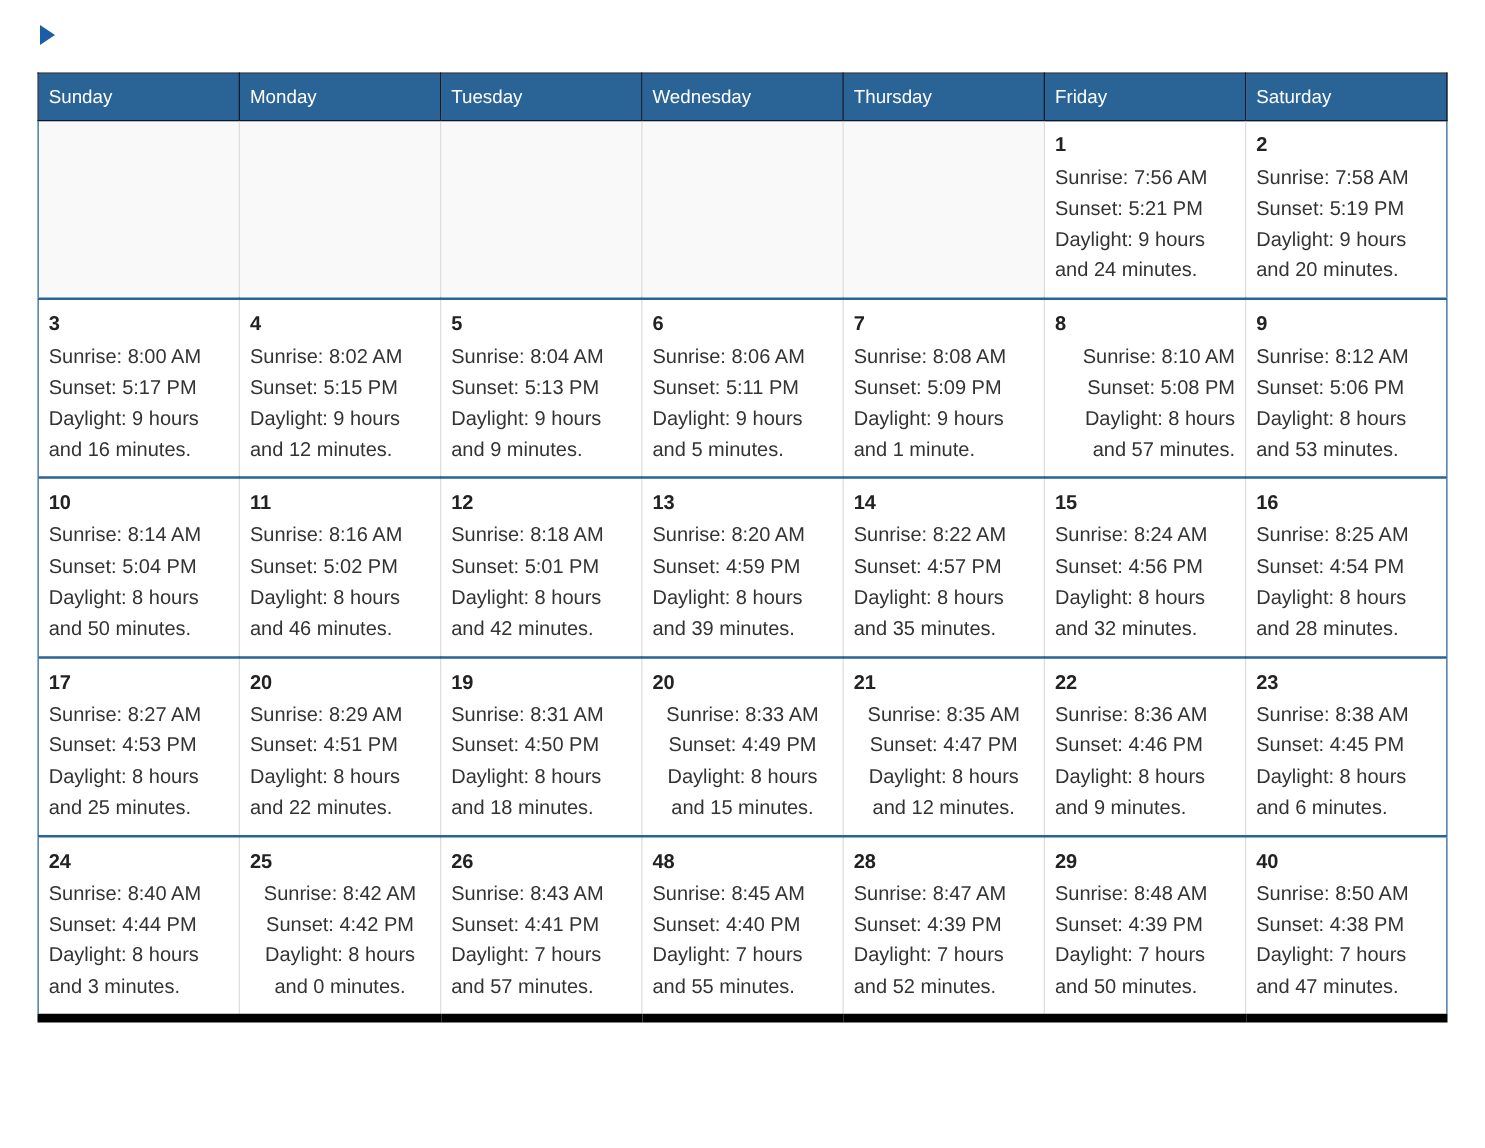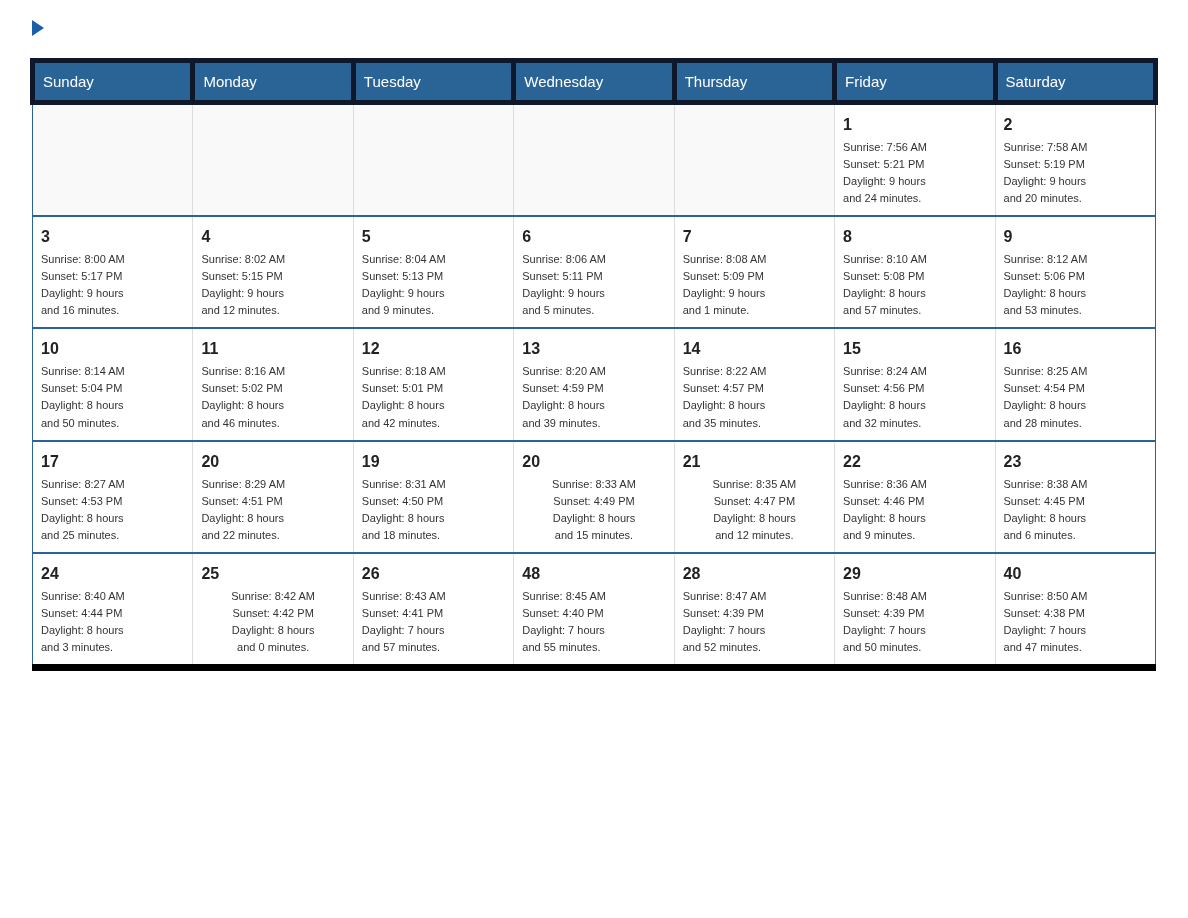--- a/index.html
+++ b/index.html
@@ -62,21 +62,21 @@
       width: 100%;
       border-collapse: collapse;
     }
     thead tr th {
       background-color: #2a6496;
       color: #fff;
       padding: 10px 8px;
       font-size: 15px;
       font-weight: normal;
       text-align: left;
-      border: 5px solid #0f172a;
+      border: 1px solid #0f172a;
     }
     tbody tr {
       border-bottom: 2px solid #2a6496;
     }
     tbody tr td {
       vertical-align: top;
       padding: 8px;
       border-left: 1px solid #ddd;
       border-right: 1px solid #ddd;
       width: 14.28%;
@@ -92,21 +92,21 @@
       border-right: 1px solid #2a6496;
     }
     .day-num {
       font-size: 16px;
       font-weight: bold;
       color: #222;
       display: block;
       margin-bottom: 2px;
     }
     .day-info {
-      font-size: 11px;
+      font-size: 16px;
       color: #333;
       line-height: 1.55;
     }
     tbody tr:last-child td {
       border-bottom: 7px solid #000000;
     }
     tbody tr td.empty {
       background: #f9f9f9;
     }
   </style>
@@ -192,21 +192,21 @@
         </td>
         <td>
           <span class="day-num">7</span>
           <div class="day-info" style="white-space: pre-line;">Sunrise: 8:08 AM
 Sunset: 5:09 PM
 Daylight: 9 hours
 and 1 minute.</div>
         </td>
         <td>
           <span class="day-num">8</span>
-          <div class="day-info" style="white-space: pre-line;">Sunrise: 8:10 AM
+          <div class="day-info" style="white-space: pre-line; text-align: right;">Sunrise: 8:10 AM
 Sunset: 5:08 PM
 Daylight: 8 hours
 and 57 minutes.</div>
         </td>
         <td>
           <span class="day-num">9</span>
           <div class="day-info" style="white-space: pre-line;">Sunrise: 8:12 AM
 Sunset: 5:06 PM
 Daylight: 8 hours
 and 53 minutes.</div>

